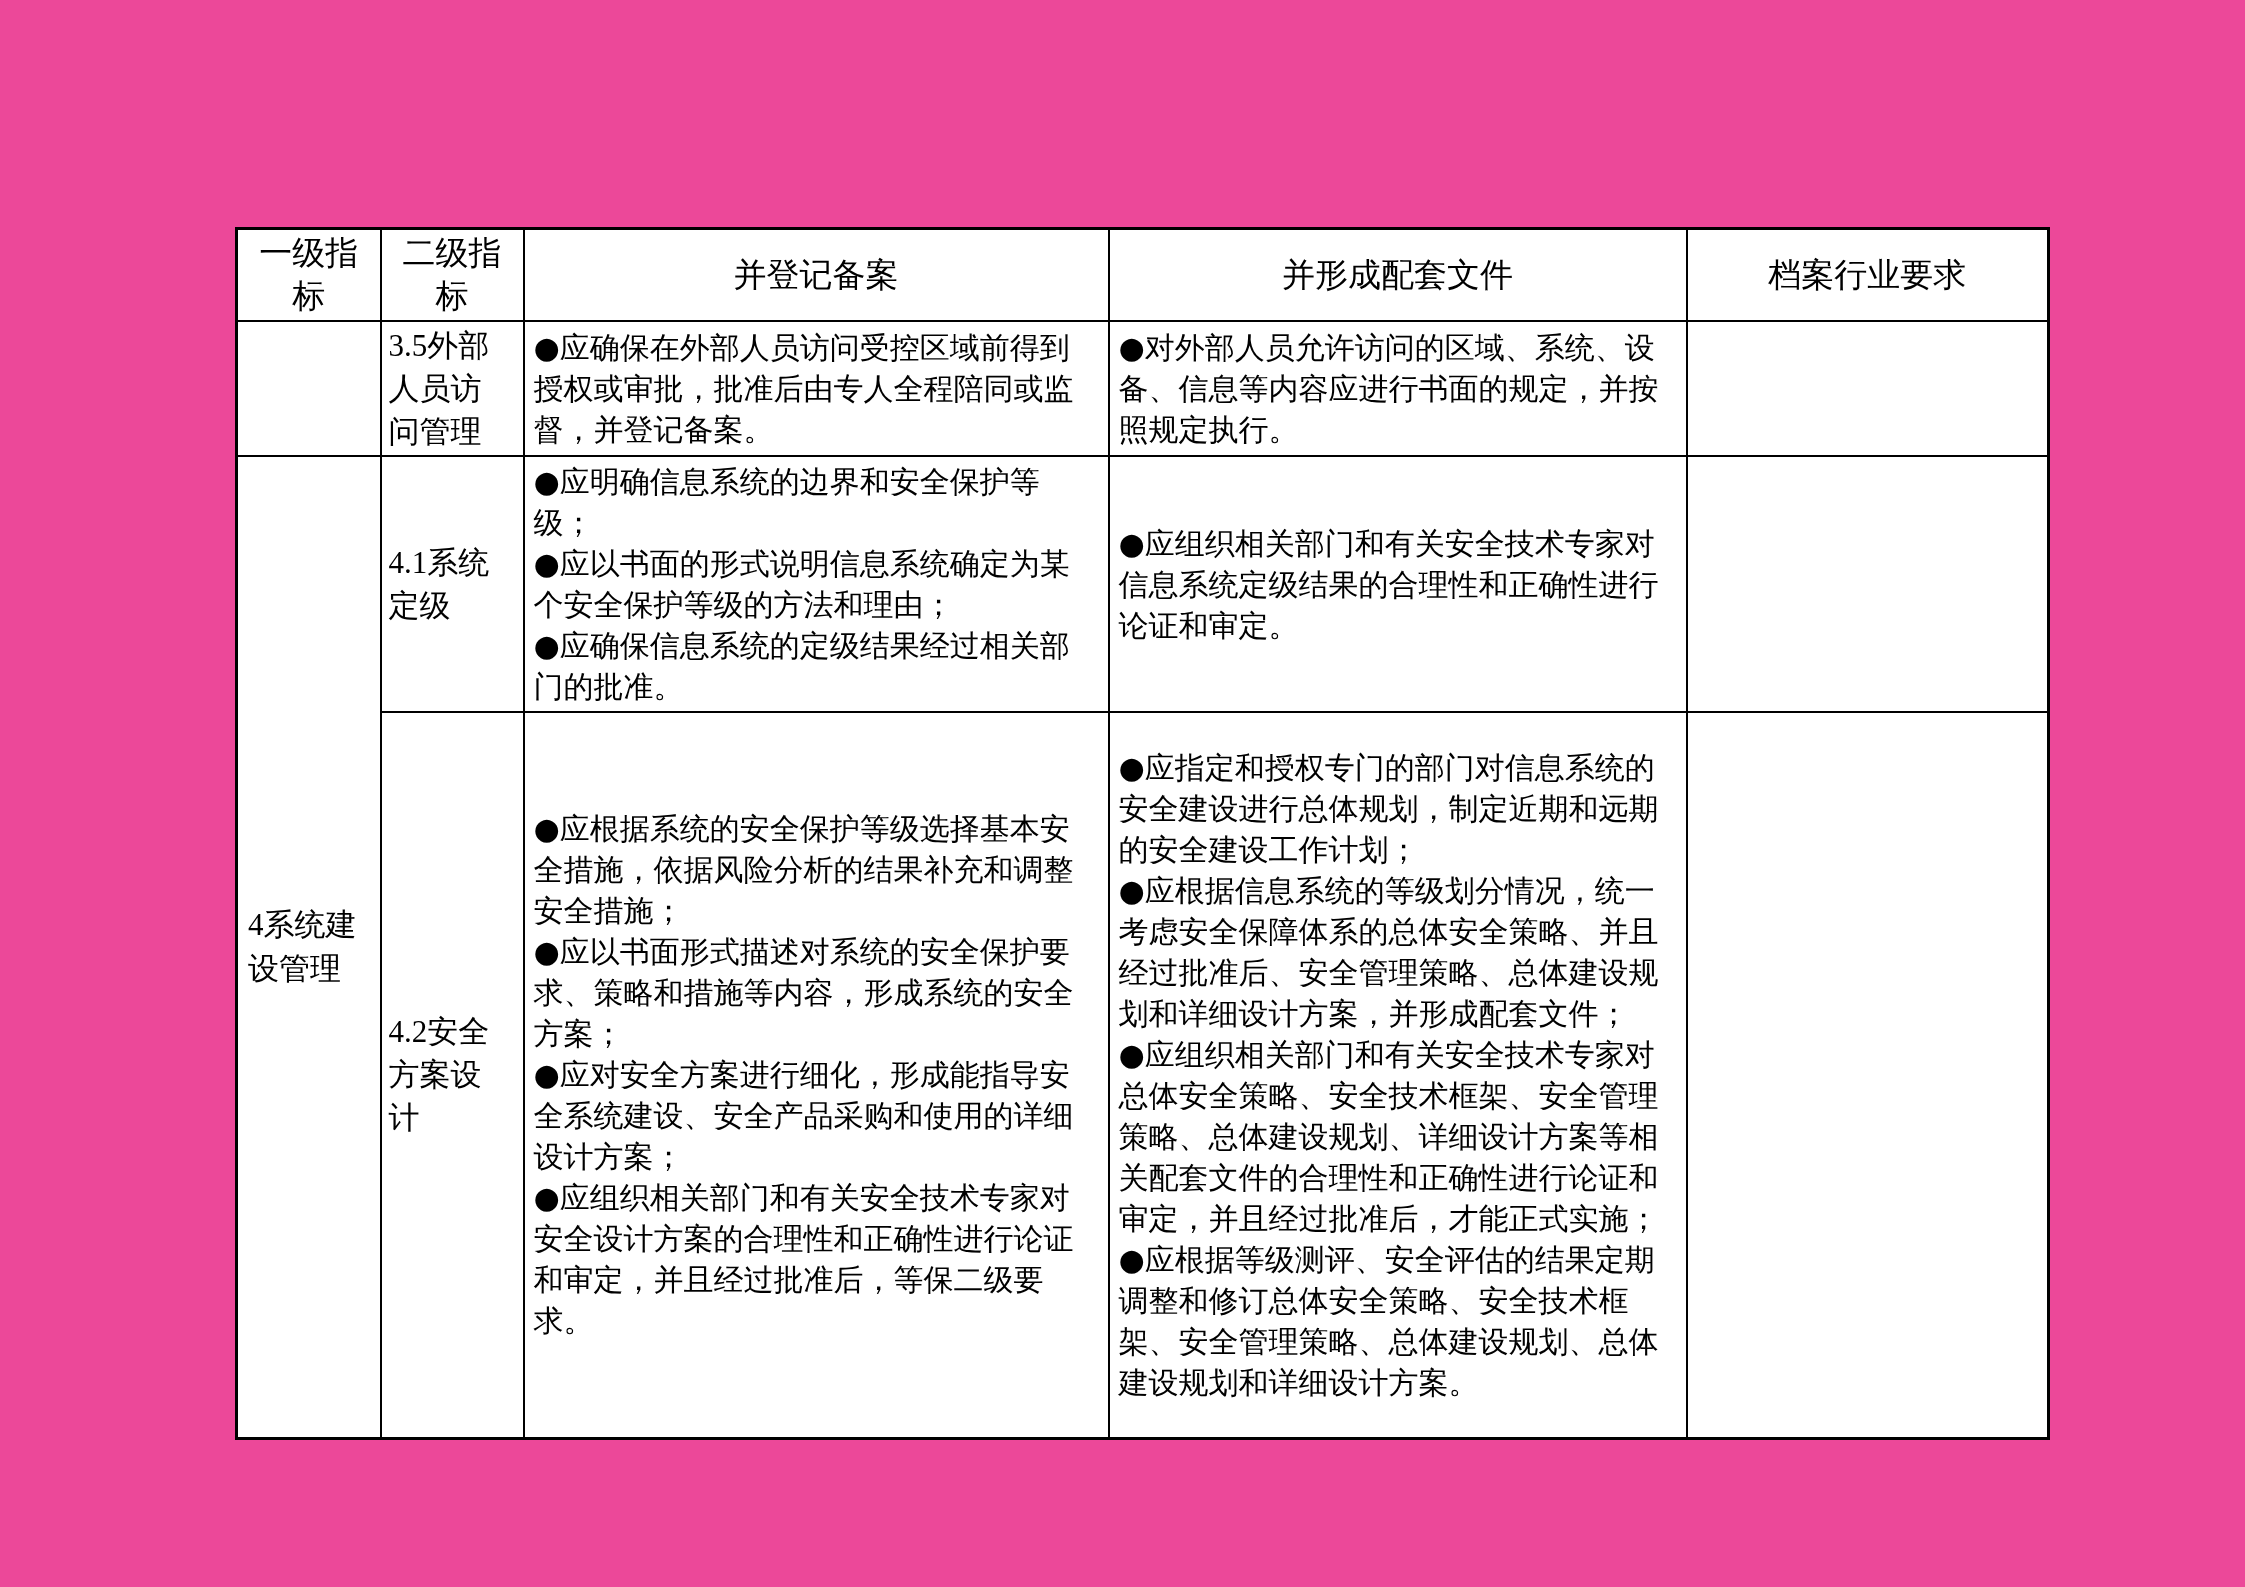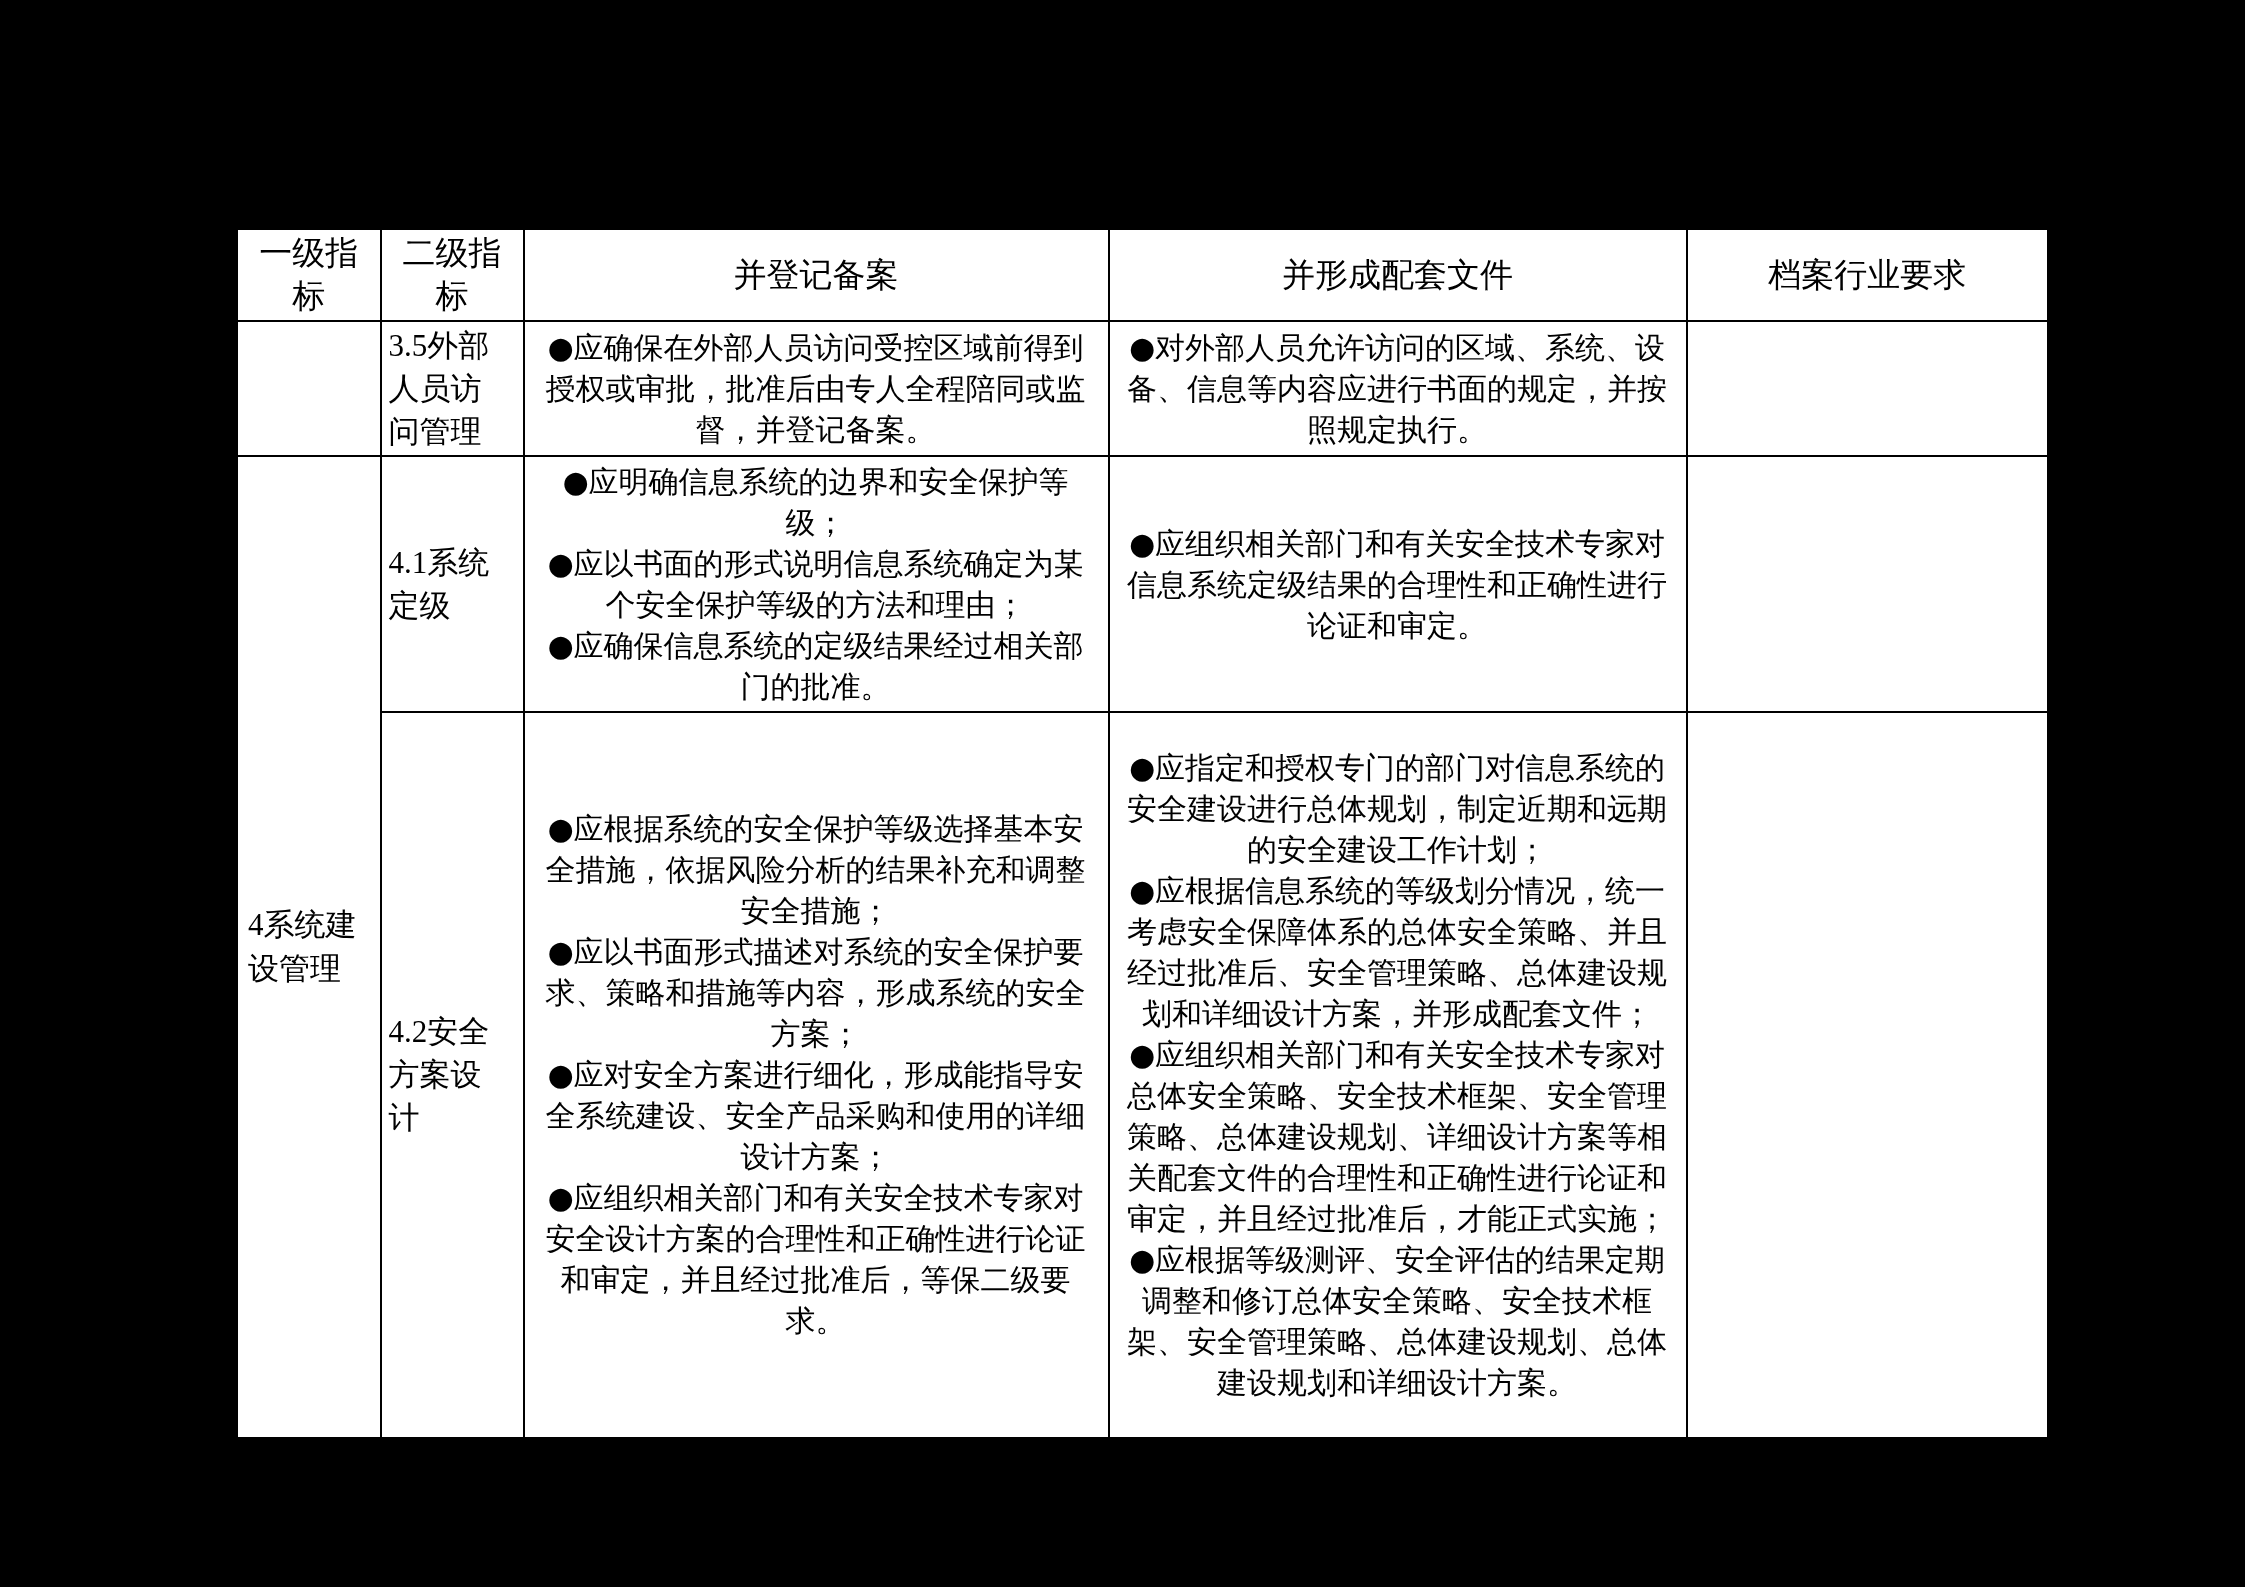--- a/index.html
+++ b/index.html
@@ -8,21 +8,21 @@
     background: #ffffff;
     width: 2245px;
     height: 1587px;
     font-family: "Liberation Serif", "DejaVu Serif", serif;
     color: #000000;
   }
   .page {
     position: relative;
     width: 2245px;
     height: 1587px;
-    background: #000000;
+    background: #ec4899;
     overflow: hidden;
   }
   table.req-table {
     position: absolute;
     left: 235px;
     top: 227px;
     width: 1812px;
     height: 1143px;
     border-collapse: collapse;
     table-layout: fixed;
@@ -61,21 +61,21 @@
     font-size: 31px;
     line-height: 43px;
     text-align: left;
     padding: 2px 26px 2px 7px;
     border-radius: 14px;
   }
   td.body {
     font-family: "DejaVu Sans", "Liberation Sans", sans-serif;
     font-size: 30px;
     line-height: 41px;
-    text-align: center;
+    text-align: left;
     padding: 4px 10px 4px 9px;
   }
   td.body p {
     margin: 0;
     padding: 0;
   }
   td.empty { background: #ffffff; }
 </style>
 </head>
 <body>

